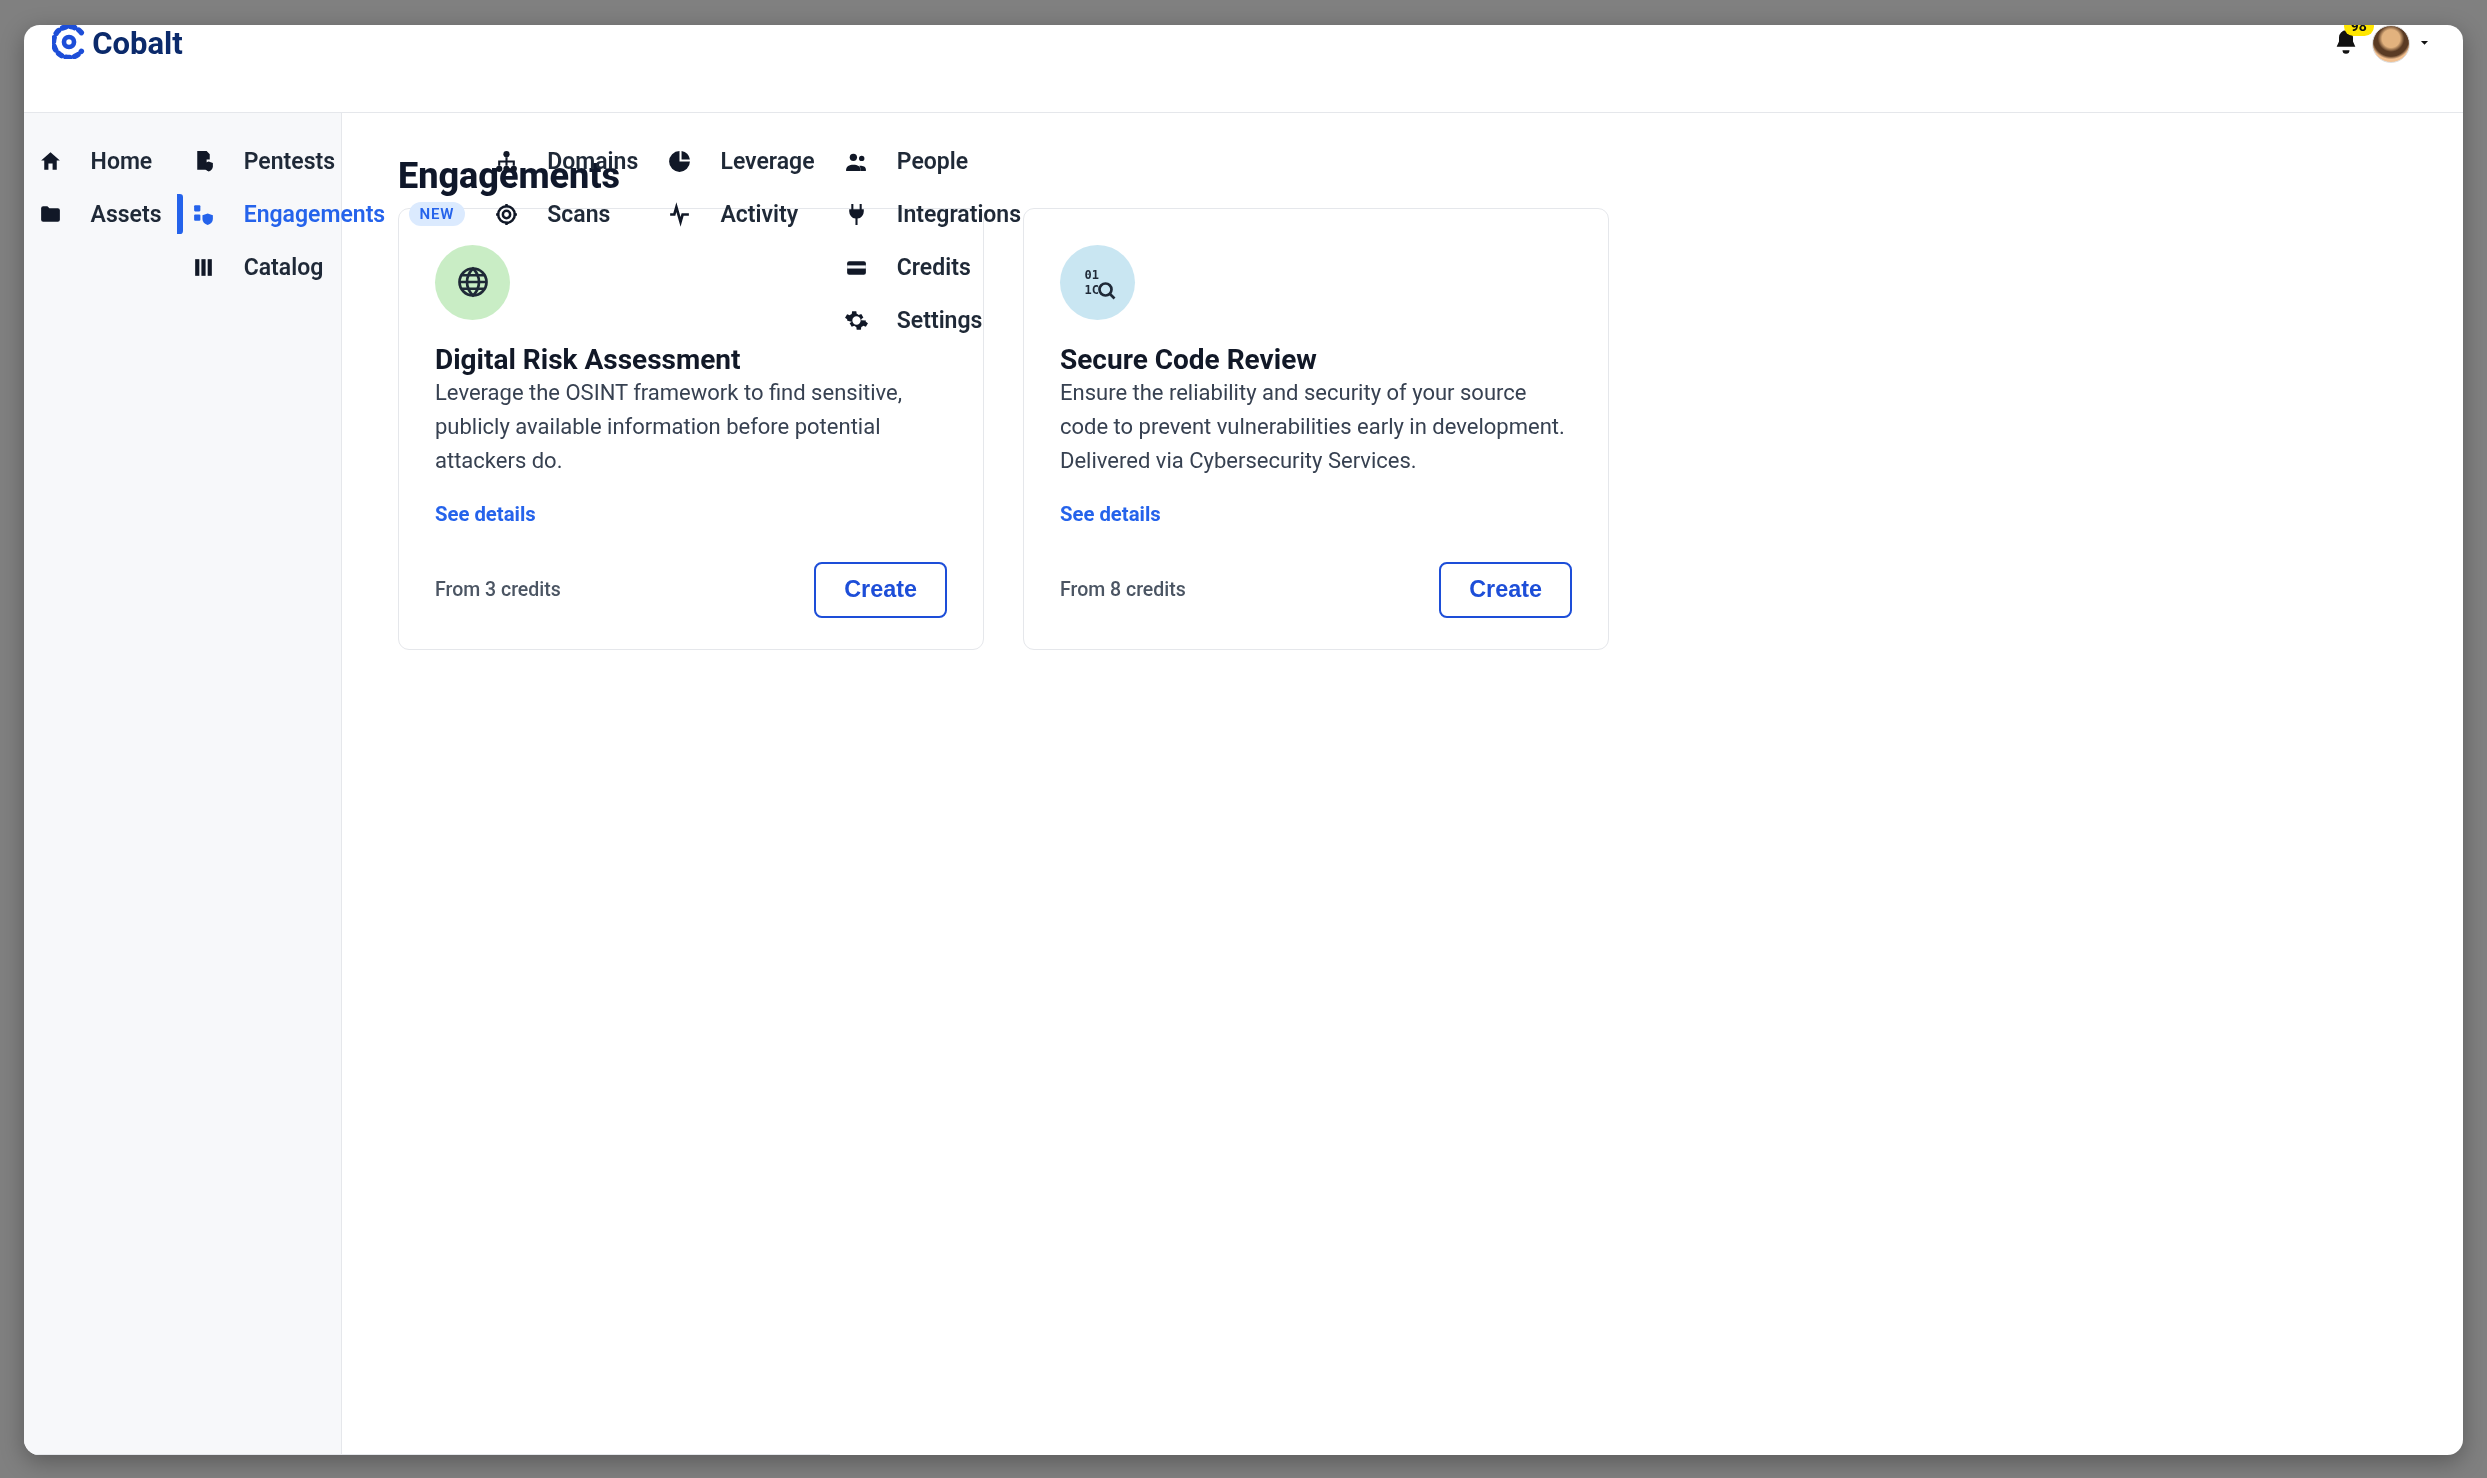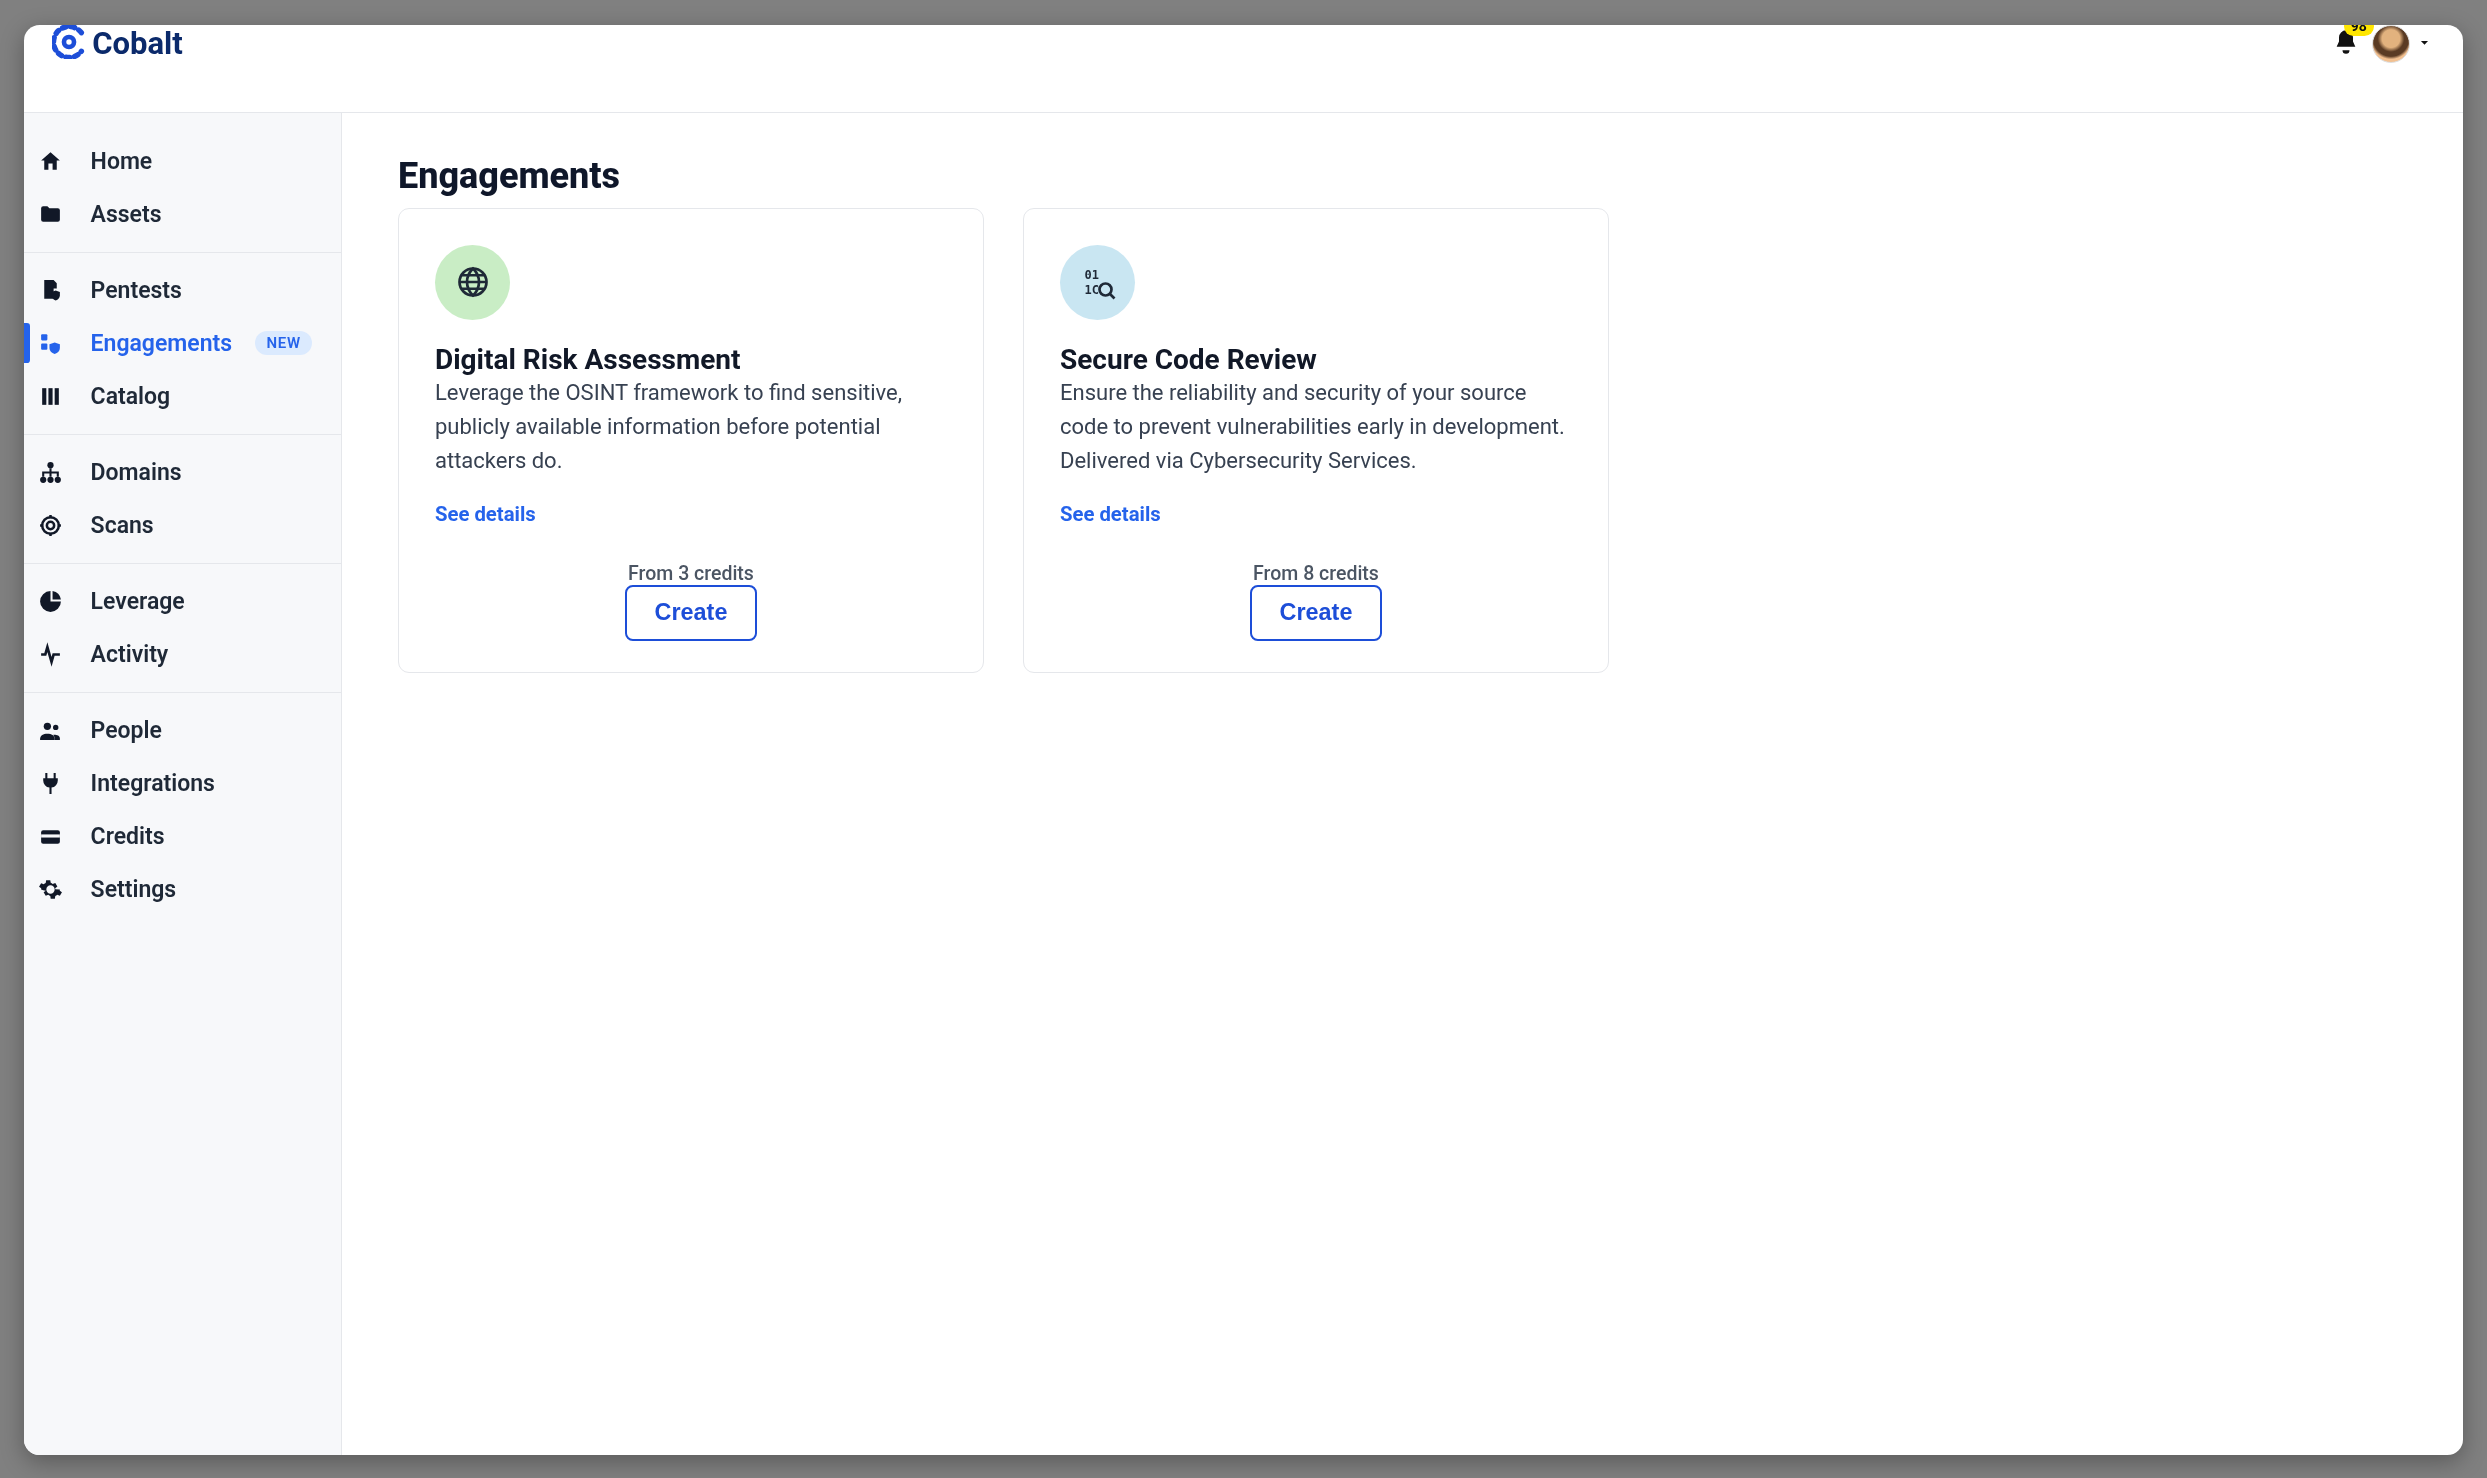--- a/index.html
+++ b/index.html
@@ -84,21 +84,21 @@
   .body {
     flex: 1;
     display: flex;
     min-height: 0;
   }
   .sidebar {
     width: 318px;
     background: #f7f8fa;
     border-right: 1.6px solid #e5e7eb;
     display: flex;
-    flex-direction: column;
+    flex-direction: row;
     padding-top: 11px;
   }
   .nav-group {
     padding: 11px 0;
     border-bottom: 1.6px solid #e5e7eb;
   }
   .nav-group:last-child { border-bottom: none; }
   .nav-item {
     display: flex;
     align-items: center;
@@ -206,21 +206,20 @@
     font-weight: 700;
     color: #2563eb;
     cursor: pointer;
     margin-bottom: 36px;
     display: inline-block;
   }
   .card-footer {
     display: flex;
     align-items: center;
     justify-content: space-between;
-    flex-direction: column;
   }
   .credits-text {
     font-size: 19.5px;
     color: #4b5563;
     font-weight: 500;
   }
   .create-btn {
     font-size: 23.4px;
     font-weight: 600;
     color: #1d4ed8;

